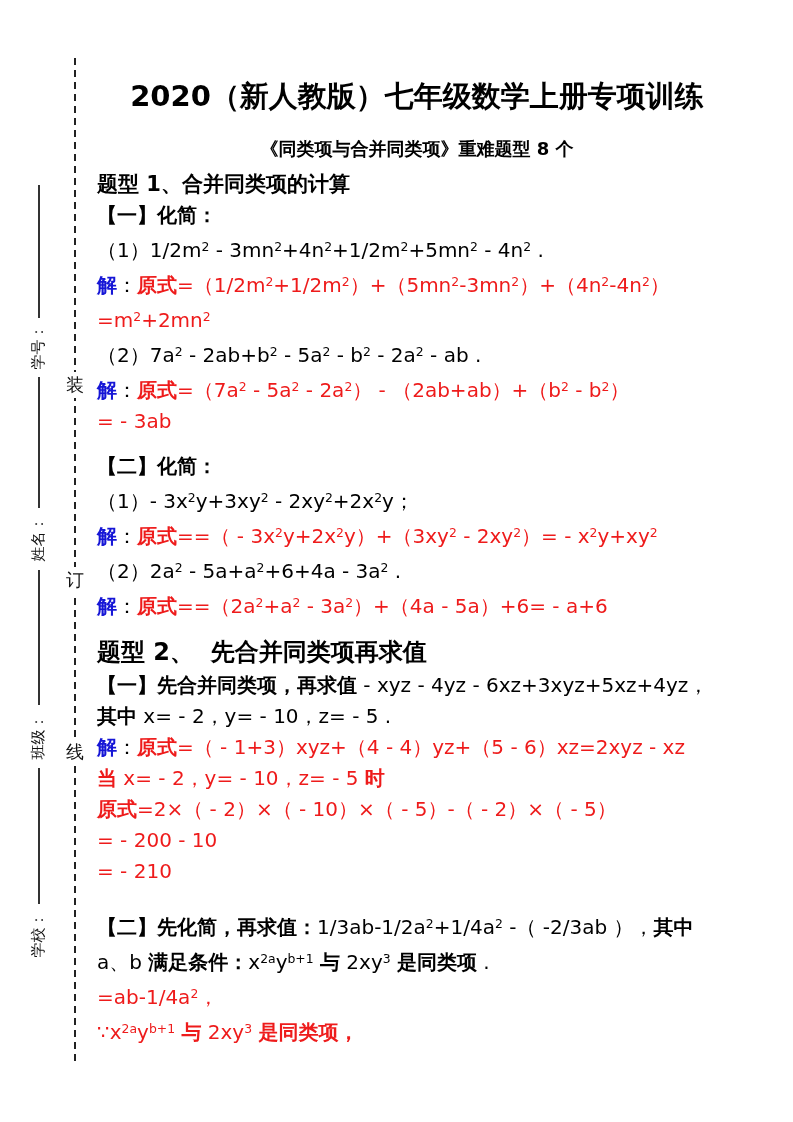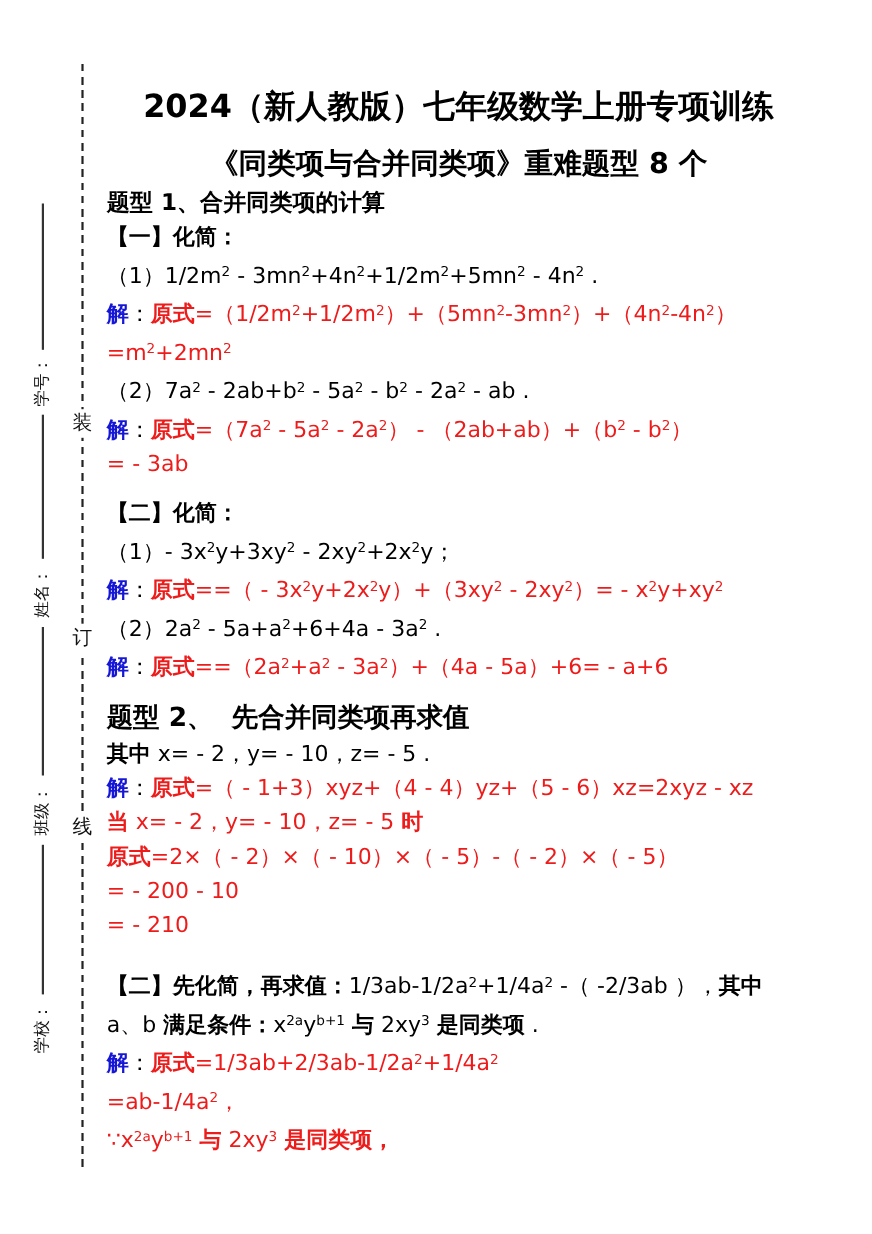--- a/index.html
+++ b/index.html
@@ -24,21 +24,21 @@
   #bl3{top:768px;height:136px}
   .flabel{
     position:absolute;left:8px;width:60px;height:18px;line-height:18px;text-align:center;
     font-size:15px;color:#111;transform:rotate(-90deg);white-space:nowrap;
   }
   #fl0{top:338px}#fl1{top:530px}#fl2{top:728px}#fl3{top:926px}
   
   .doc{position:absolute;left:97px;top:76px;width:640px;}
   .doc > div{white-space:pre-wrap;}
   .h1{font-size:29px;font-weight:bold;text-align:center;line-height:40px;}
-  .h2{font-size:26px;font-weight:bold;text-align:center;line-height:38px;margin-top:14px;}
+  .h2{font-size:18px;font-weight:bold;text-align:center;line-height:38px;margin-top:14px;}
   .h3{font-size:21px;font-weight:bold;line-height:32px;}
   .h4{font-size:24px;font-weight:bold;text-align:left;line-height:36px;margin-top:13px;}
   .line{font-size:20px;line-height:31px;}
   .g1{margin-top:14px;}
   .g2{margin-top:21px;}
   .bb{font-weight:bold;}
   .r{color:var(--red,#ee1b1b);}
   .rb{color:var(--red,#ee1b1b);font-weight:bold;}
   .bl{color:var(--blue,#1616d6);font-weight:bold;}
   .sup{font-size:0.62em;vertical-align:0.48em;}
@@ -60,42 +60,42 @@
     <div class="flabel" id="fl1">姓名：</div>
     <div class="flabel" id="fl2">班级：</div>
     <div class="flabel" id="fl3">学校：</div>
 
     <div class="bchar" id="bc0">装</div>
     <div class="bchar" id="bc1">订</div>
     <div class="bchar" id="bc2">线</div>
   </div>
 
   <div class="doc">
-      <div class="h1"><span class="">2024（新人教版）七年级数学上册专项训练</span></div>
+      <div class="h1"><span class="">2020（新人教版）七年级数学上册专项训练</span></div>
       <div class="h2"><span class="">《同类项与合并同类项》重难题型 8 个</span></div>
       <div class="h3"><span class="">题型 1、合并同类项的计算</span></div>
       <div class="line"><span class="bb">【一】化简：</span></div>
       <div class="line"><span class="">（1）1/2m</span><span class=" sup">2</span><span class=""> - 3mn</span><span class=" sup">2</span><span class="">+4n</span><span class=" sup">2</span><span class="">+1/2m</span><span class=" sup">2</span><span class="">+5mn</span><span class=" sup">2</span><span class=""> - 4n</span><span class=" sup">2</span><span class=""> .</span></div>
       <div class="line"><span class="bl">解</span><span class="">：</span><span class="rb">原式</span><span class="r">=（1/2m</span><span class="r sup">2</span><span class="r">+1/2m</span><span class="r sup">2</span><span class="r">）+（5mn</span><span class="r sup">2</span><span class="r">-3mn</span><span class="r sup">2</span><span class="r">）+（4n</span><span class="r sup">2</span><span class="r">-4n</span><span class="r sup">2</span><span class="r">）</span></div>
       <div class="line"><span class="r">=m</span><span class="r sup">2</span><span class="r">+2mn</span><span class="r sup">2</span></div>
       <div class="line"><span class="">（2）7a</span><span class=" sup">2</span><span class=""> - 2ab+b</span><span class=" sup">2</span><span class=""> - 5a</span><span class=" sup">2</span><span class=""> - b</span><span class=" sup">2</span><span class=""> - 2a</span><span class=" sup">2</span><span class=""> - ab .</span></div>
       <div class="line"><span class="bl">解</span><span class="">：</span><span class="rb">原式</span><span class="r">=（7a</span><span class="r sup">2</span><span class="r"> - 5a</span><span class="r sup">2</span><span class="r"> - 2a</span><span class="r sup">2</span><span class="r">） - （2ab+ab）+（b</span><span class="r sup">2</span><span class="r"> - b</span><span class="r sup">2</span><span class="r">）</span></div>
       <div class="line"><span class="r">= - 3ab</span></div>
       <div class="line g1"><span class="bb">【二】化简：</span></div>
       <div class="line"><span class="">（1）- 3x</span><span class=" sup">2</span><span class="">y+3xy</span><span class=" sup">2</span><span class=""> - 2xy</span><span class=" sup">2</span><span class="">+2x</span><span class=" sup">2</span><span class="">y；</span></div>
       <div class="line"><span class="bl">解</span><span class="">：</span><span class="rb">原式</span><span class="r">==（ - 3x</span><span class="r sup">2</span><span class="r">y+2x</span><span class="r sup">2</span><span class="r">y）+（3xy</span><span class="r sup">2</span><span class="r"> - 2xy</span><span class="r sup">2</span><span class="r">）= - x</span><span class="r sup">2</span><span class="r">y+xy</span><span class="r sup">2</span></div>
       <div class="line"><span class="">（2）2a</span><span class=" sup">2</span><span class=""> - 5a+a</span><span class=" sup">2</span><span class="">+6+4a - 3a</span><span class=" sup">2</span><span class=""> .</span></div>
       <div class="line"><span class="bl">解</span><span class="">：</span><span class="rb">原式</span><span class="r">==（2a</span><span class="r sup">2</span><span class="r">+a</span><span class="r sup">2</span><span class="r"> - 3a</span><span class="r sup">2</span><span class="r">）+（4a - 5a）+6= - a+6</span></div>
       <div class="h4"><span class="">题型 2、  先合并同类项再求值</span></div>
+      <div class="line"><span class="bb">【一】先合并同类项，再求值</span><span class=""> - xyz - 4yz - 6xz+3xyz+5xz+4yz，</span></div>
       <div class="line"><span class="bb">其中</span><span class=""> x= - 2，y= - 10，z= - 5 .</span></div>
       <div class="line"><span class="bl">解</span><span class="">：</span><span class="rb">原式</span><span class="r">=（ - 1+3）xyz+（4 - 4）yz+（5 - 6）xz=2xyz - xz</span></div>
       <div class="line"><span class="rb">当</span><span class="r"> x= - 2，y= - 10，z= - 5 </span><span class="rb">时</span></div>
       <div class="line"><span class="rb">原式</span><span class="r">=2×（ - 2）×（ - 10）×（ - 5）-（ - 2）×（ - 5）</span></div>
       <div class="line"><span class="r">= - 200 - 10</span></div>
       <div class="line"><span class="r">= - 210</span></div>
       <div class="line g2"><span class="bb">【二】先化简，再求值：</span><span class="">1/3ab-1/2a</span><span class=" sup">2</span><span class="">+1/4a</span><span class=" sup">2</span><span class=""> -（ -2/3ab ）</span><span class="">，</span><span class="bb">其中</span></div>
       <div class="line"><span class="">a、b </span><span class="bb">满足条件：</span><span class="">x</span><span class=" sup">2a</span><span class="">y</span><span class=" sup">b+1</span><span class=""> </span><span class="bb">与</span><span class=""> 2xy</span><span class=" sup">3</span><span class=""> </span><span class="bb">是同类项</span><span class=""> .</span></div>
-      <div class="line"><span class="bl">解</span><span class="">：</span><span class="rb">原式</span><span class="r">=1/3ab+2/3ab-1/2a</span><span class="r sup">2</span><span class="r">+1/4a</span><span class="r sup">2</span></div>
       <div class="line"><span class="r">=ab-1/4a</span><span class="r sup">2</span><span class="r">，</span></div>
       <div class="line"><span class="r">∵</span><span class="r">x</span><span class="r sup">2a</span><span class="r">y</span><span class="r sup">b+1</span><span class="r"> </span><span class="rb">与</span><span class="r"> 2xy</span><span class="r sup">3</span><span class="r"> </span><span class="rb">是同类项，</span></div>
     </div>
 
 </div>
 
 </body></html>

